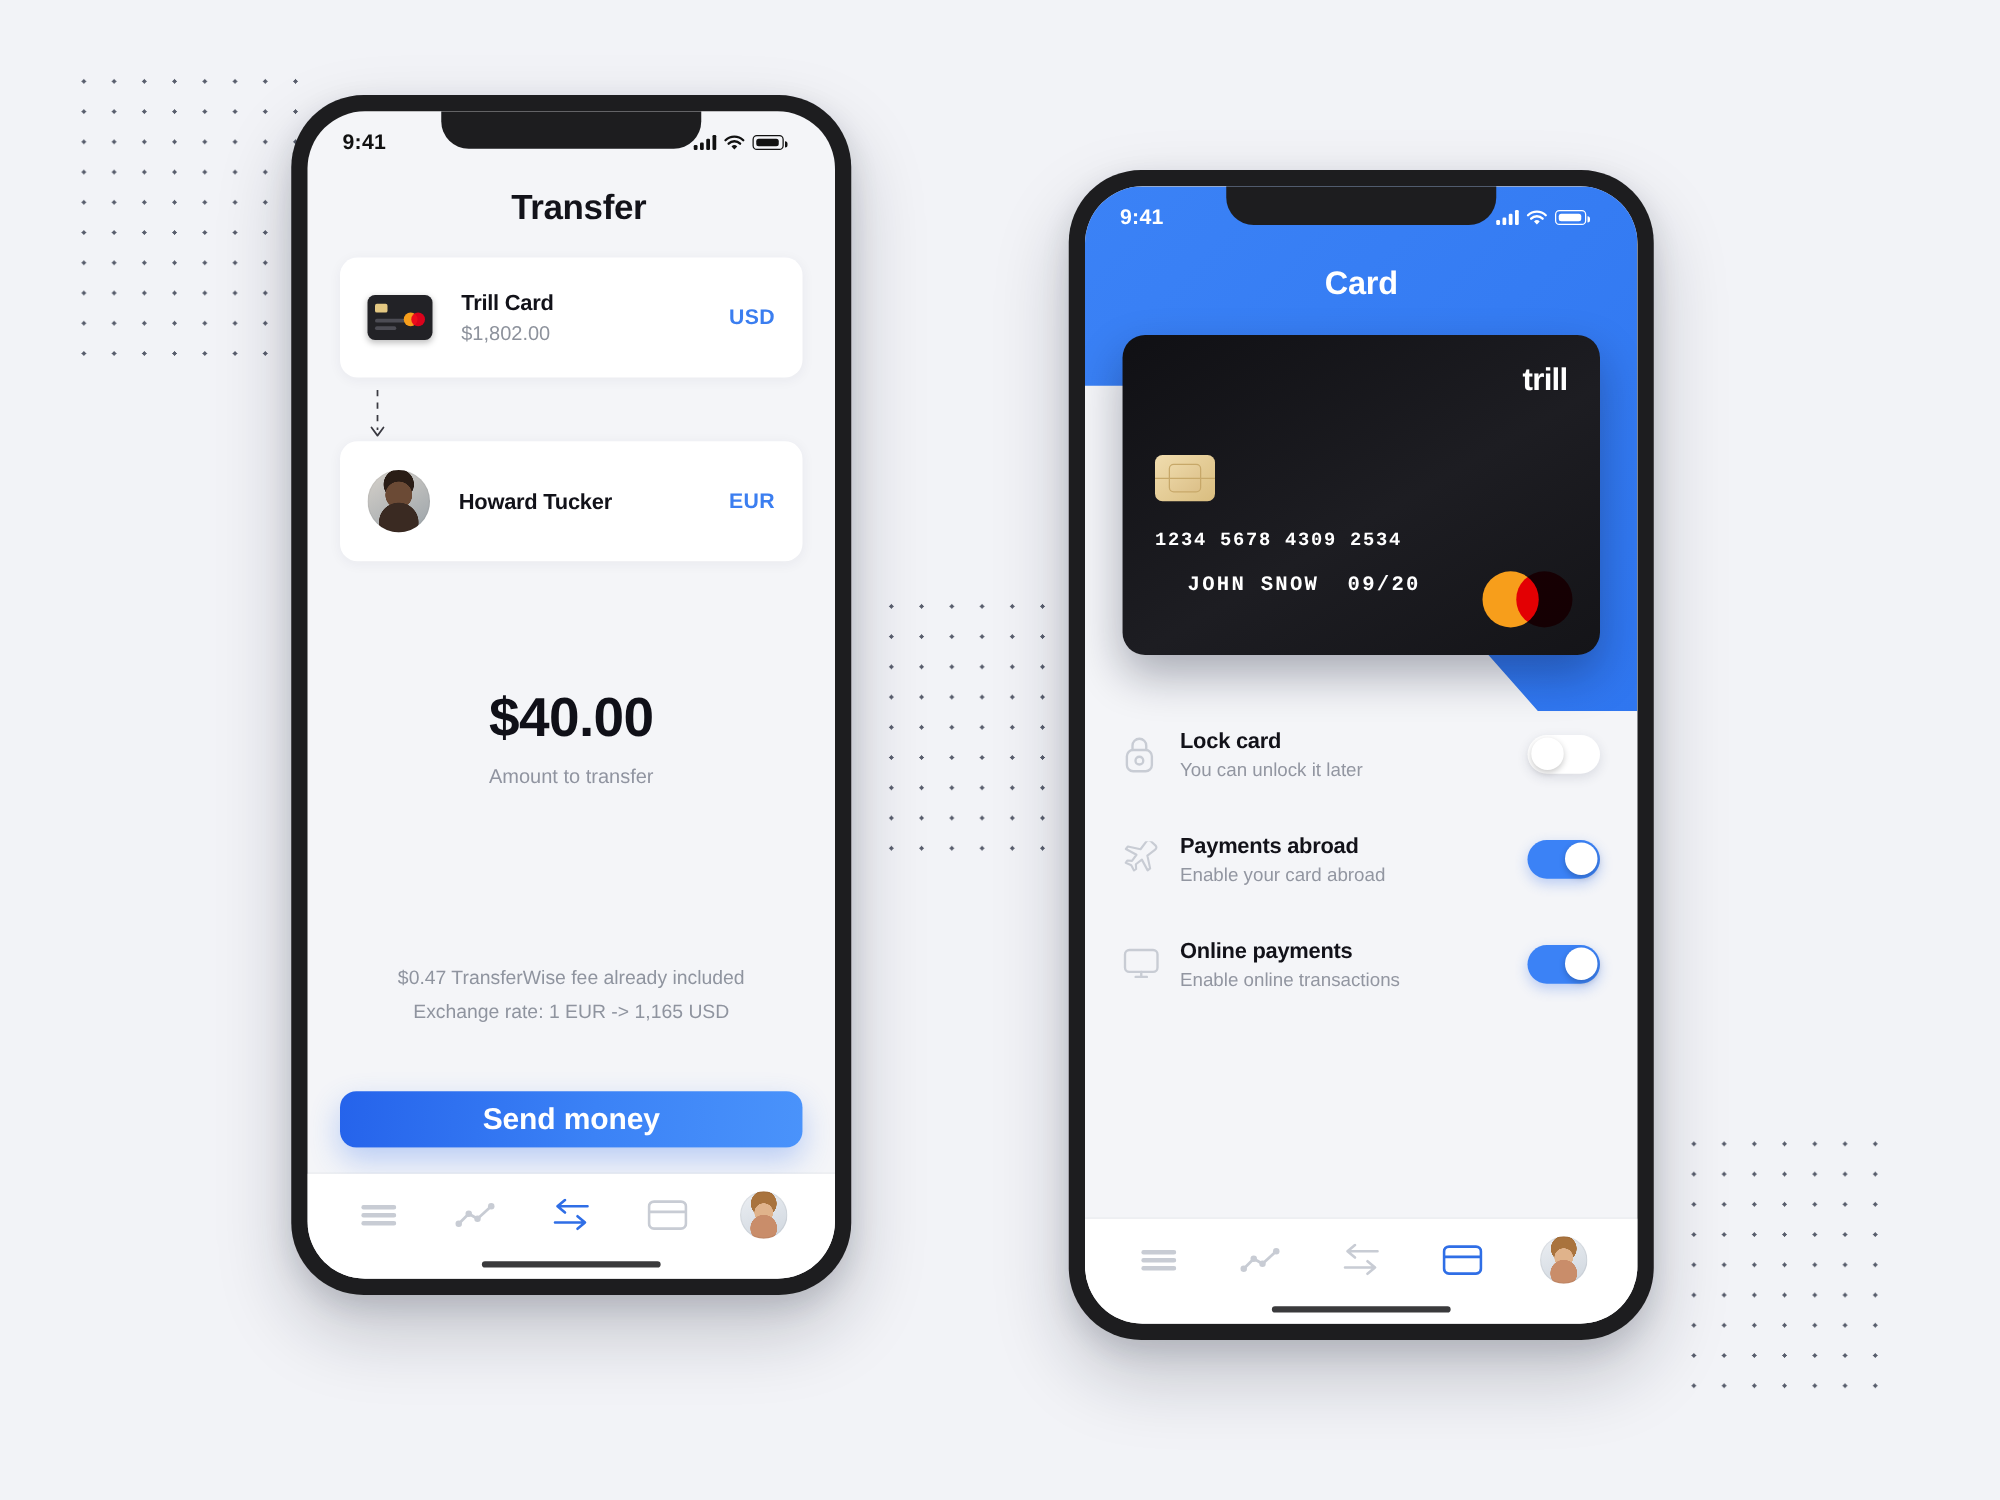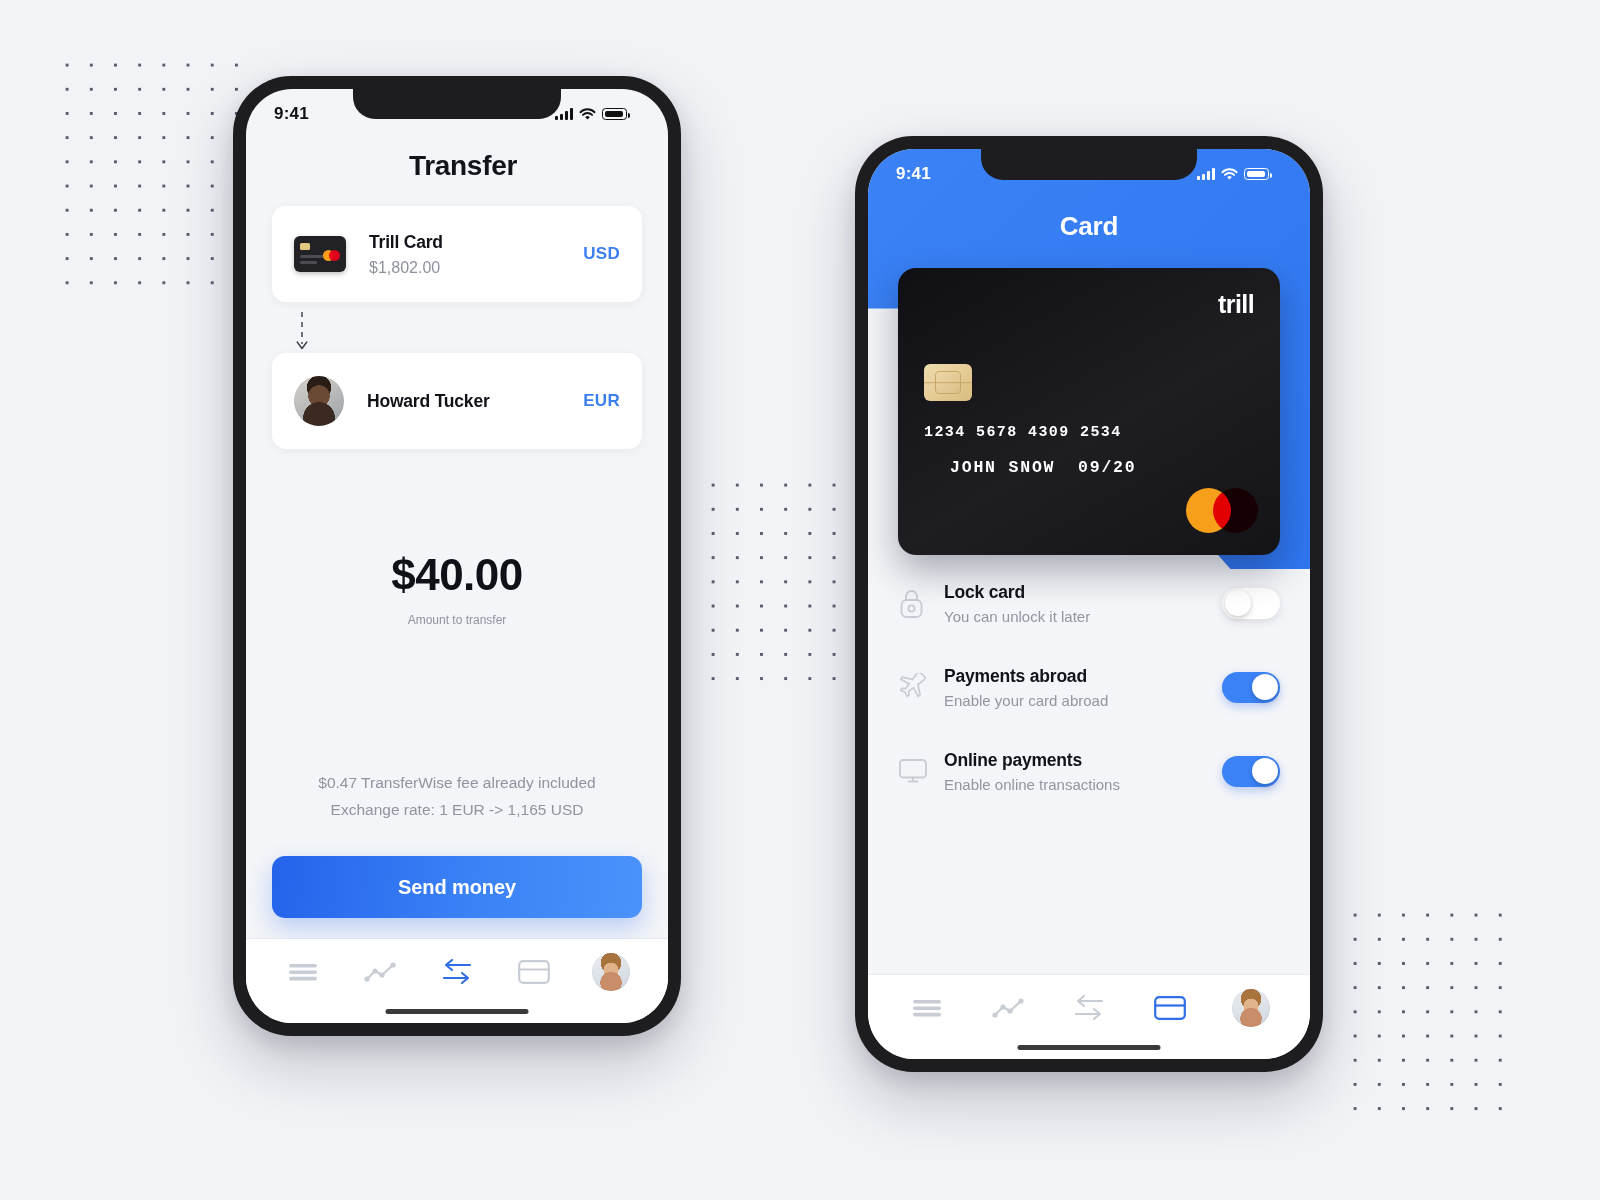--- a/index.html
+++ b/index.html
@@ -127,28 +127,28 @@
       radial-gradient(circle at 50% 84%, #3a2a22 0 32%, rgba(0,0,0,0) 33%),
       radial-gradient(circle at 50% 40%, #6b4a35 0 27%, rgba(0,0,0,0) 28%),
       radial-gradient(circle at 50% 23%, #2a1d16 0 26%, rgba(0,0,0,0) 27%),
       linear-gradient(150deg, #d7d2cb, #9aa2a8);
     box-shadow: inset 0 0 0 1px rgba(0,0,0,.04);
   }
   .amount {
     text-align:center; margin-top: 101px;
     font-size: 44px; font-weight: bold; color: #101018; letter-spacing: -.5px;
   }
-  .amount-label { text-align:center; margin-top: 13px; font-size: 12px; color: #9094a0; }
+  .amount-label { text-align:center; margin-top: 13px; font-size: 16px; color: #9094a0; }
   .fee-block { text-align:center; position:absolute; left:0; right:0; bottom: 200px; }
   .fee-block div { font-size: 15.5px; color: #8f949f; line-height: 1.75; }
   .cta {
     position:absolute; left: 26px; right: 26px; bottom: 105px;
-    height: 62px; border-radius: 13px;
+    height: 45px; border-radius: 13px;
     background: linear-gradient(96deg, #2563eb 0%, #3b82f6 55%, #4a93fb 100%);
-    color:#fff; font-size: 20px; font-weight: bold;
+    color:#fff; font-size: 24px; font-weight: bold;
     display:flex; align-items:center; justify-content:center;
     box-shadow: 0 10px 24px rgba(45,110,240,.30);
     letter-spacing:-.1px;
   }
   .tabbar {
     position:absolute; left:0; right:0; bottom:0; height: 84px;
     background:#fff; display:flex; align-items:center; justify-content:space-around;
     padding: 0 18px 18px 18px;
     box-shadow: 0 -1px 0 rgba(20,30,60,.05);
   }
@@ -172,21 +172,21 @@
     z-index: 1;
   }
   #screen-right .statusbar { color: #fff; }
   .page-title-right {
     position:relative; z-index: 5;
     text-align:center; font-size: 26px; font-weight:bold; color:#fff;
     margin-top: 62px; letter-spacing:-.2px;
   }
   .credit-card {
     position: relative; z-index: 6;
-    margin: 26px 30px 0 30px; height: 287px;
+    margin: 26px 30px 0 30px; height: 256px;
     border-radius: 18px;
     background: linear-gradient(150deg, #101014 0%, #1d1d22 55%, #141418 100%);
     box-shadow: 0 16px 36px rgba(10,16,40,.32);
     padding: 24px 26px;
   }
   .cc-brand { position:absolute; right: 26px; top: 22px; color:#fff; font-size: 25px; font-weight: bold; letter-spacing:-.6px; }
   .cc-chip {
     position:absolute; left: 26px; top: 96px;
     width: 48px; height: 37px; border-radius: 6px;
     background: linear-gradient(140deg, #f0dcae, #d9bd7f);

